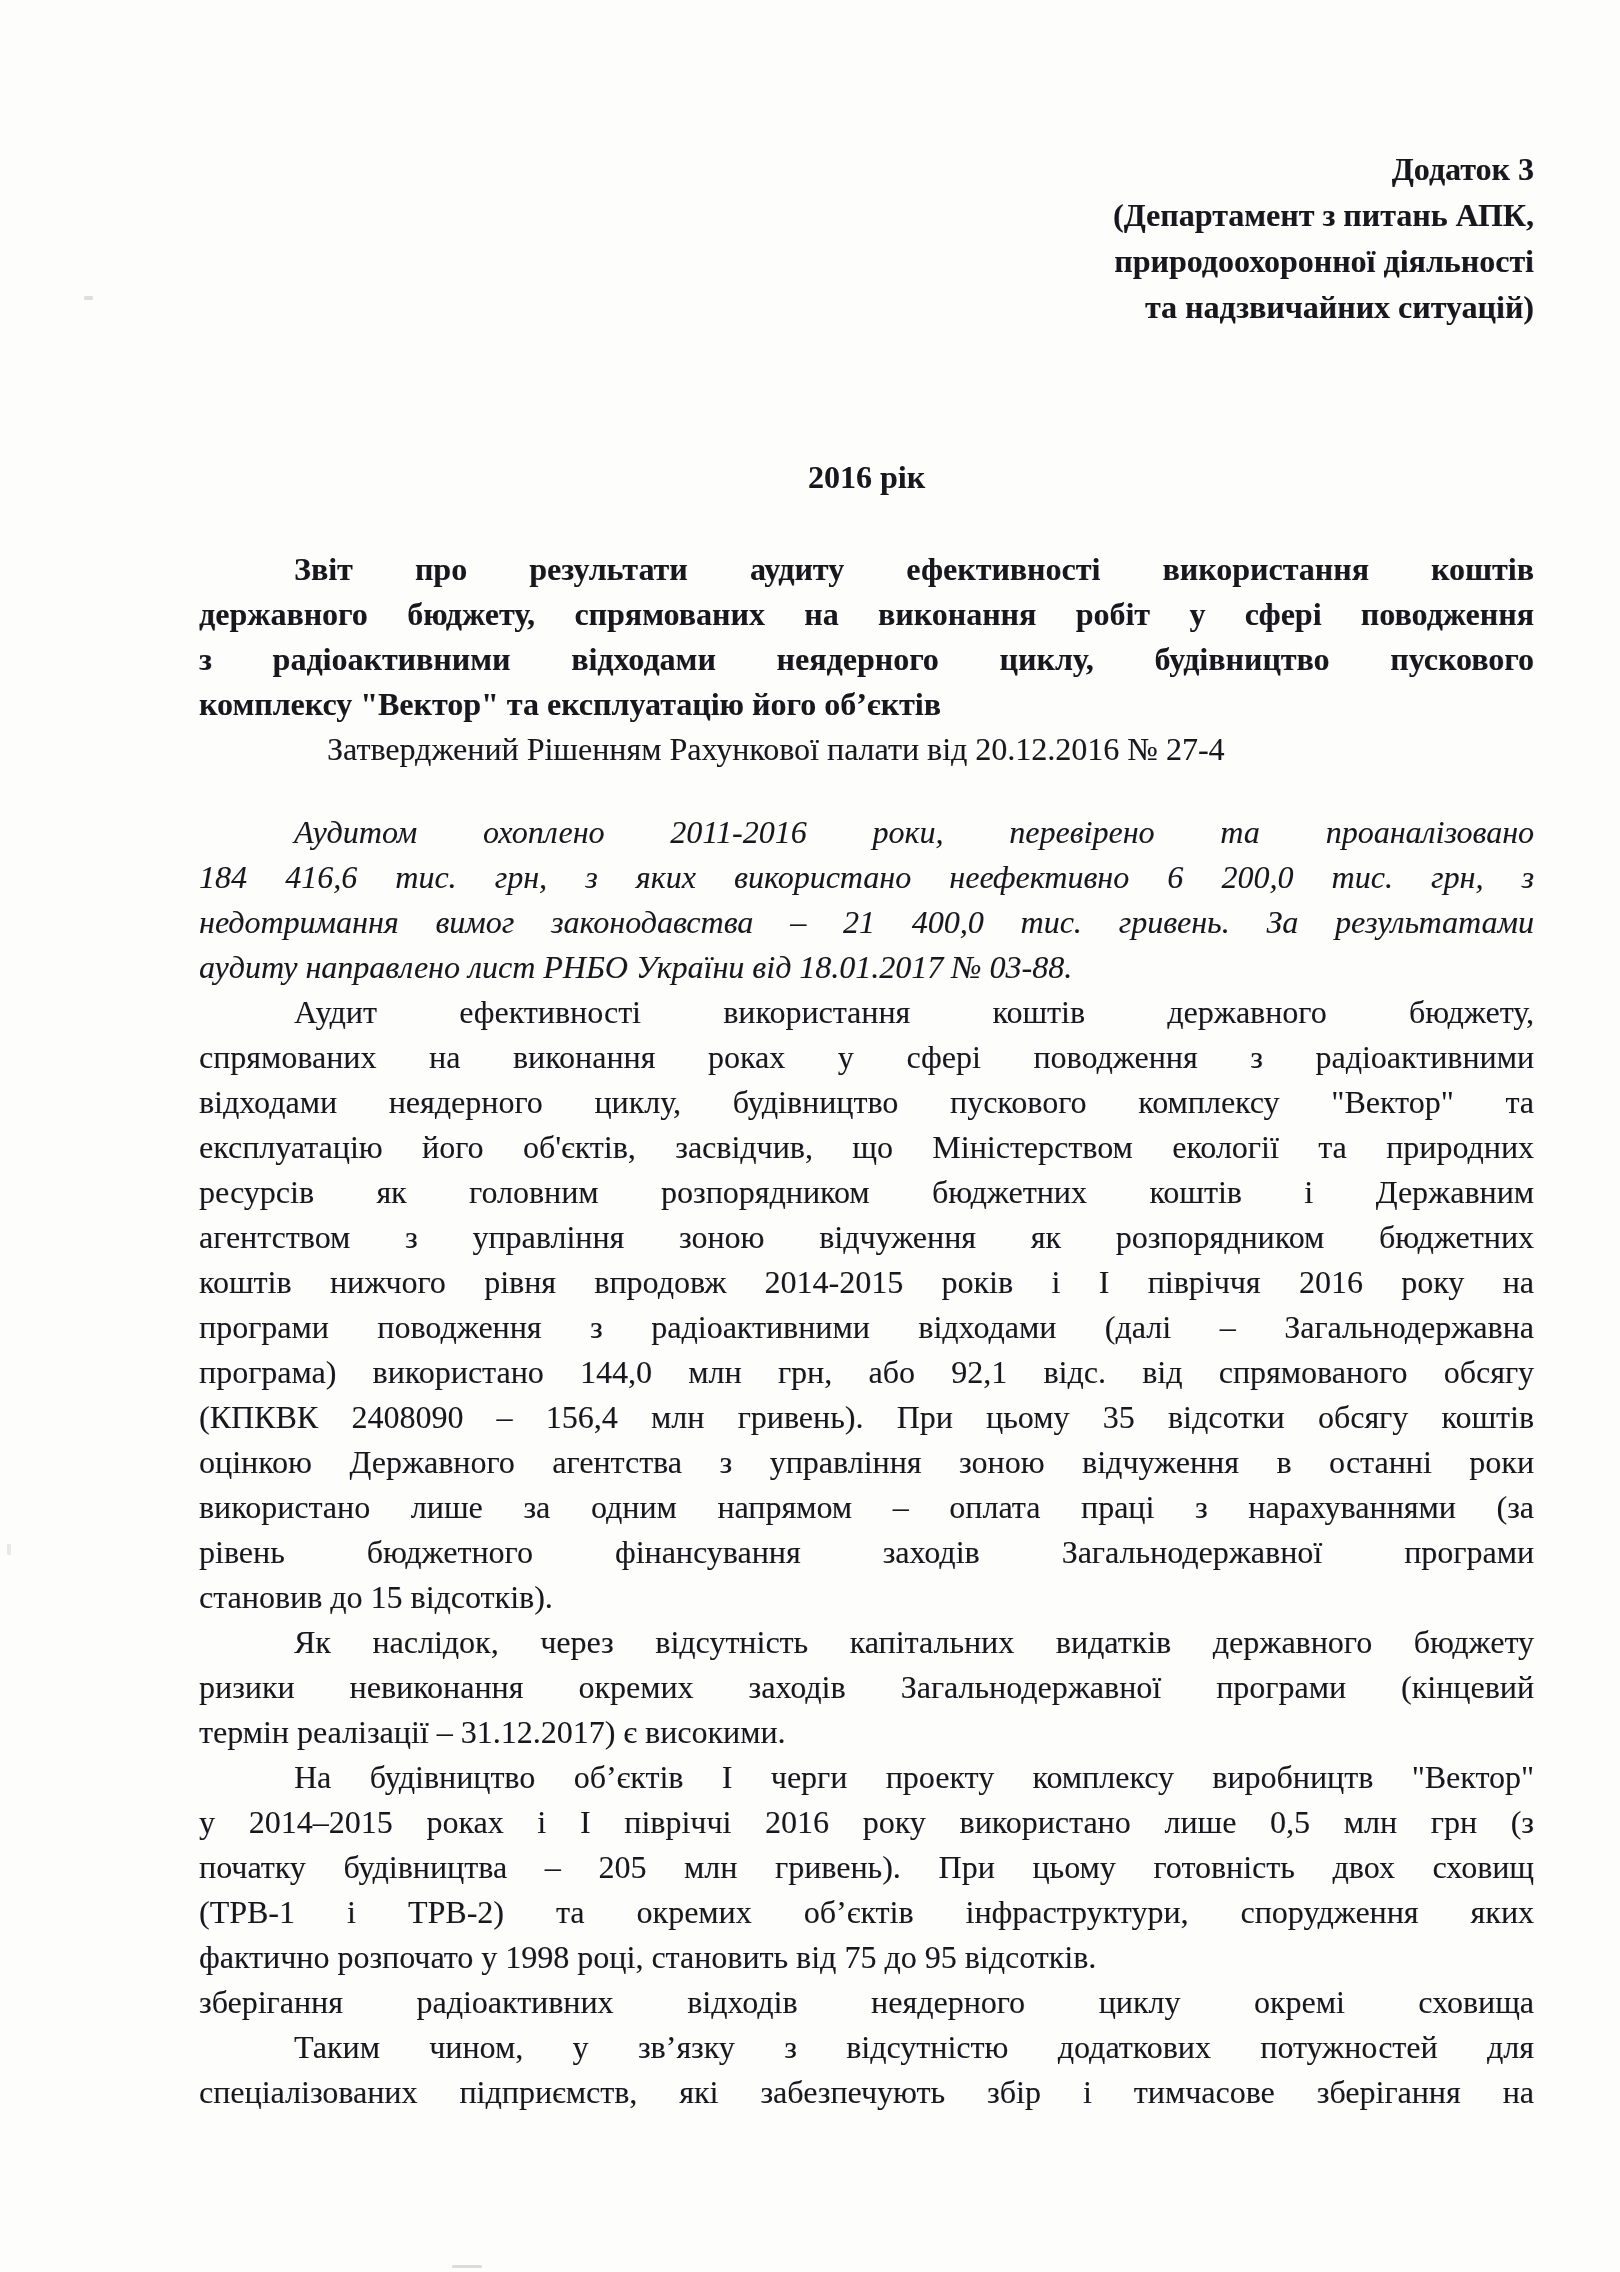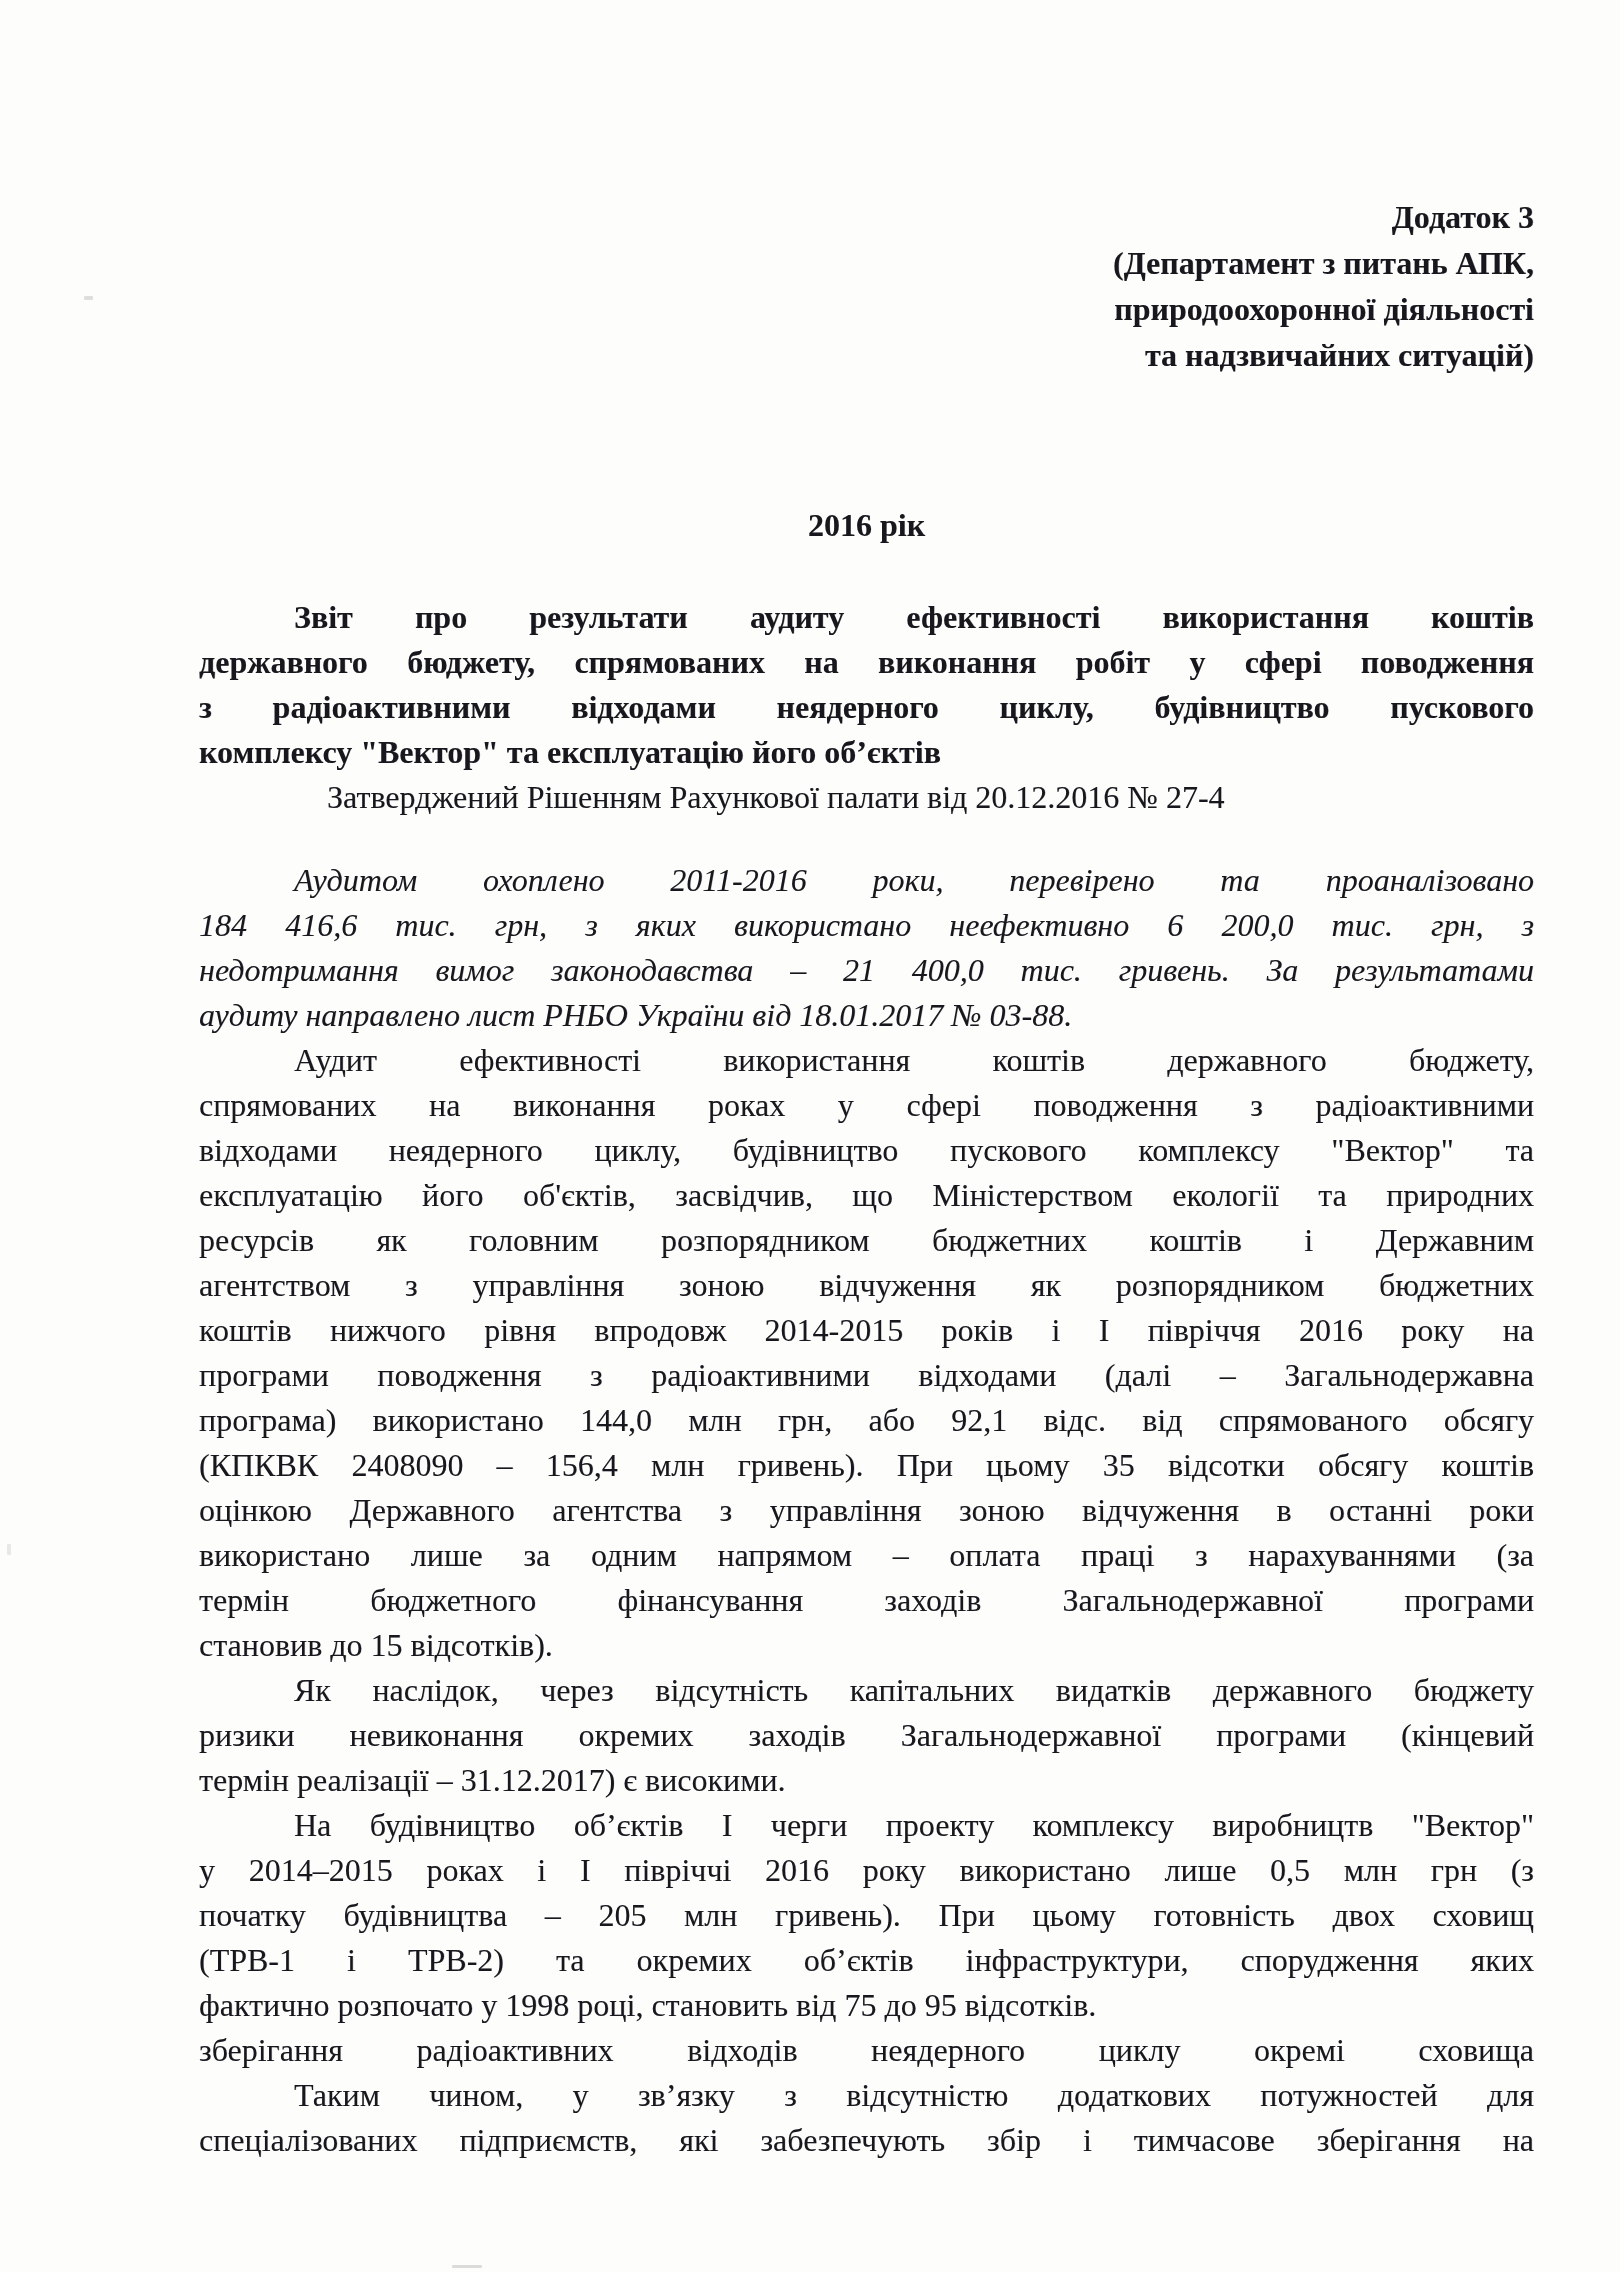--- a/index.html
+++ b/index.html
@@ -5,21 +5,21 @@
   html,body{margin:0;padding:0;background:#e8e8e6;}
   .page{
     position:relative;
     width:1620px;height:2273px;
     background:#fdfdfb;
     font-family:"Liberation Serif","DejaVu Serif",serif;
     color:#17171d;
     overflow:hidden;
     text-shadow:0.4px 0.4px 0.5px rgba(25,25,45,.28);
   }
-  .col{position:absolute;left:199px;width:1335px;margin-top:48px;}
+  .col{position:absolute;left:199px;width:1335px;}
   .line{height:45px;line-height:45px;font-size:32px;text-align:justify;text-justify:inter-word;white-space:normal;}
   .j{text-align-last:justify;}
   .ind{text-indent:95px;}
   .ind2{text-indent:128px;}
   .bold{font-weight:bold;}
   .it{font-style:italic;}
   .annex{top:146px;text-align:right;}
   .annex .line{line-height:46px;height:46px;text-align:right;text-align-last:right;}
   .year{top:455px;text-align:center;}
   .year .line{text-align:left;text-align-last:center;}
@@ -65,21 +65,21 @@
     <div class="line j">відходами неядерного циклу, будівництво пускового комплексу "Вектор" та</div>
     <div class="line j">експлуатацію його об'єктів, засвідчив, що Міністерством екології та природних</div>
     <div class="line j">ресурсів як головним розпорядником бюджетних коштів і Державним</div>
     <div class="line j">агентством з управління зоною відчуження як розпорядником бюджетних</div>
     <div class="line j">коштів нижчого рівня впродовж 2014-2015 років і І півріччя 2016 року на</div>
     <div class="line j">програми поводження з радіоактивними відходами (далі – Загальнодержавна</div>
     <div class="line j">програма) використано 144,0 млн грн, або 92,1 відс. від спрямованого обсягу</div>
     <div class="line j">(КПКВК 2408090 – 156,4 млн гривень). При цьому 35 відсотки обсягу коштів</div>
     <div class="line j">оцінкою Державного агентства з управління зоною відчуження в останні роки</div>
     <div class="line j">використано лише за одним напрямом – оплата праці з нарахуваннями (за</div>
-    <div class="line j">термін бюджетного фінансування заходів Загальнодержавної програми</div>
+    <div class="line j">рівень бюджетного фінансування заходів Загальнодержавної програми</div>
     <div class="line">становив до 15 відсотків).</div>
 
     <div class="line j ind">Як наслідок, через відсутність капітальних видатків державного бюджету</div>
     <div class="line j">ризики невиконання окремих заходів Загальнодержавної програми (кінцевий</div>
     <div class="line">термін реалізації – 31.12.2017) є високими.</div>
 
     <div class="line j ind">На будівництво об’єктів І черги проекту комплексу виробництв "Вектор"</div>
     <div class="line j">у 2014–2015 роках і І півріччі 2016 року використано лише 0,5 млн грн (з</div>
     <div class="line j">початку будівництва – 205 млн гривень). При цьому готовність двох сховищ</div>
     <div class="line j">(ТРВ-1 і ТРВ-2) та окремих об’єктів інфраструктури, спорудження яких</div>

